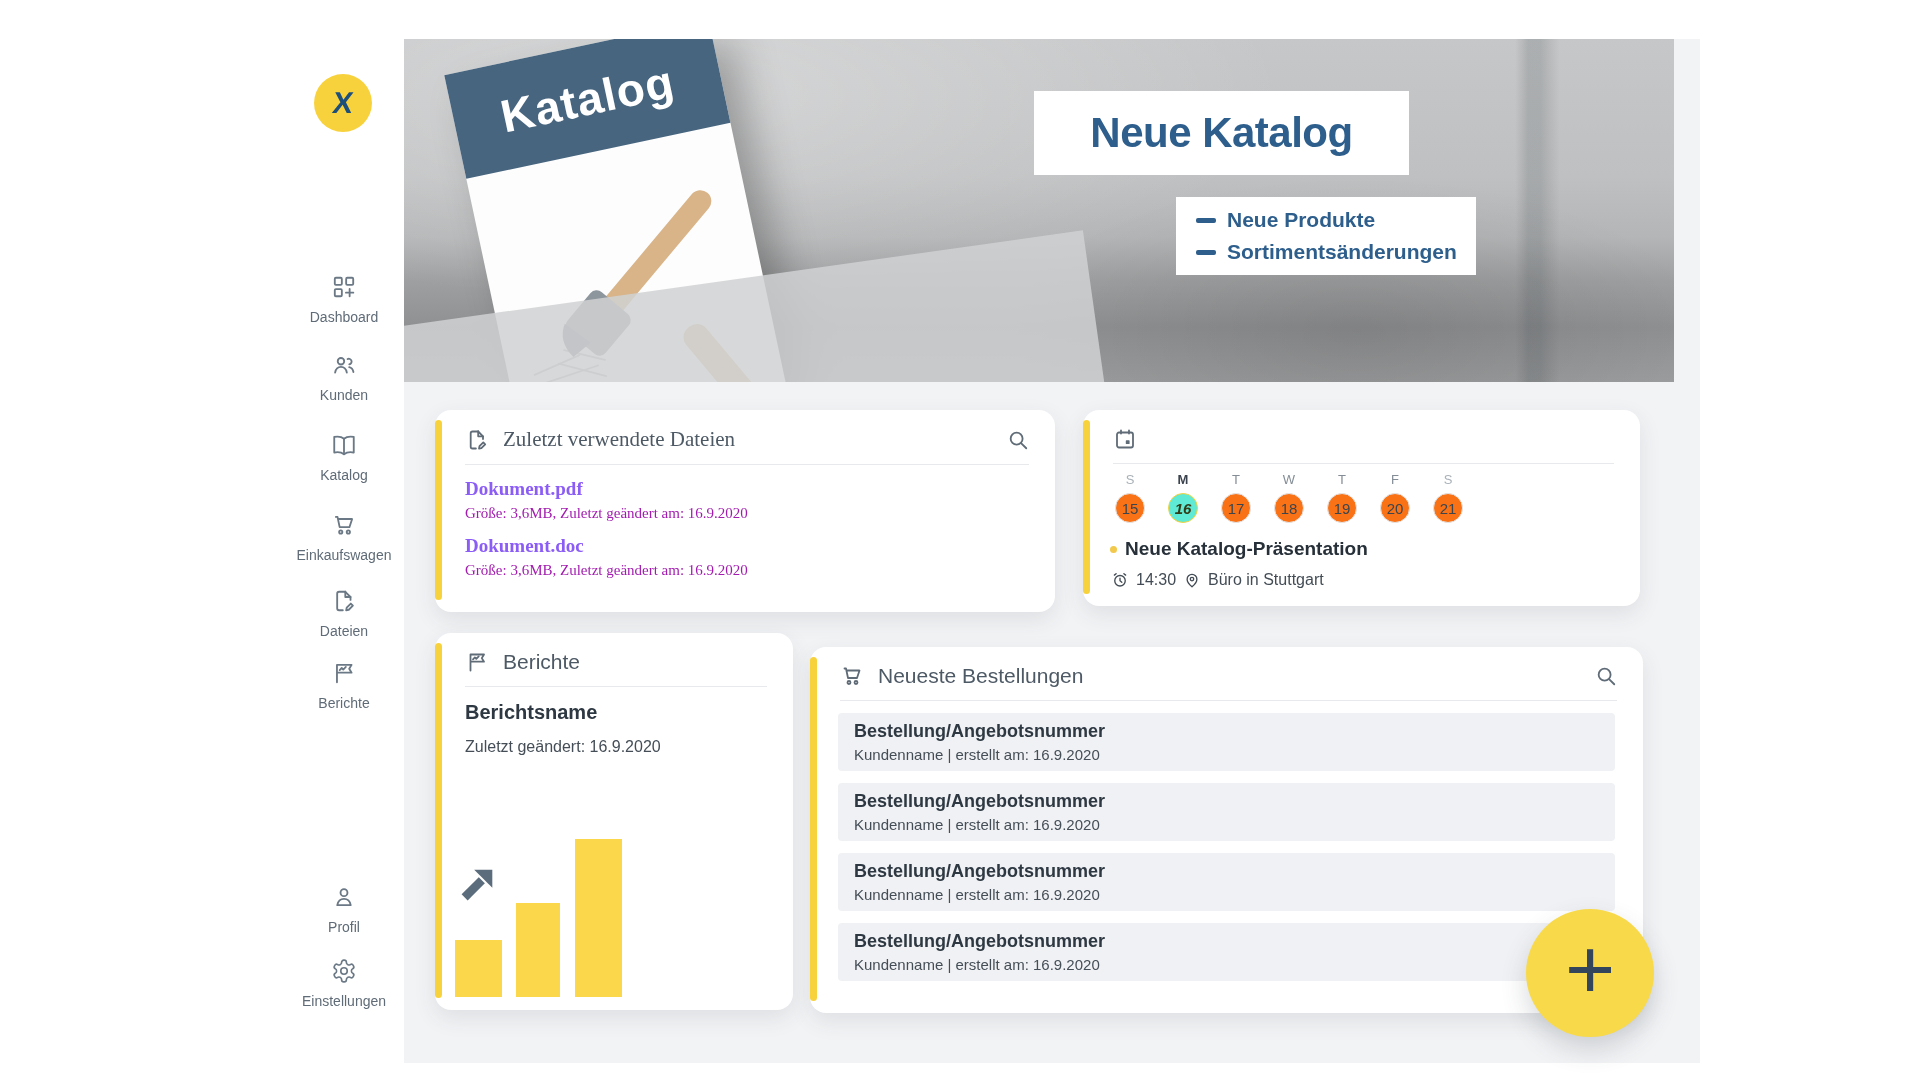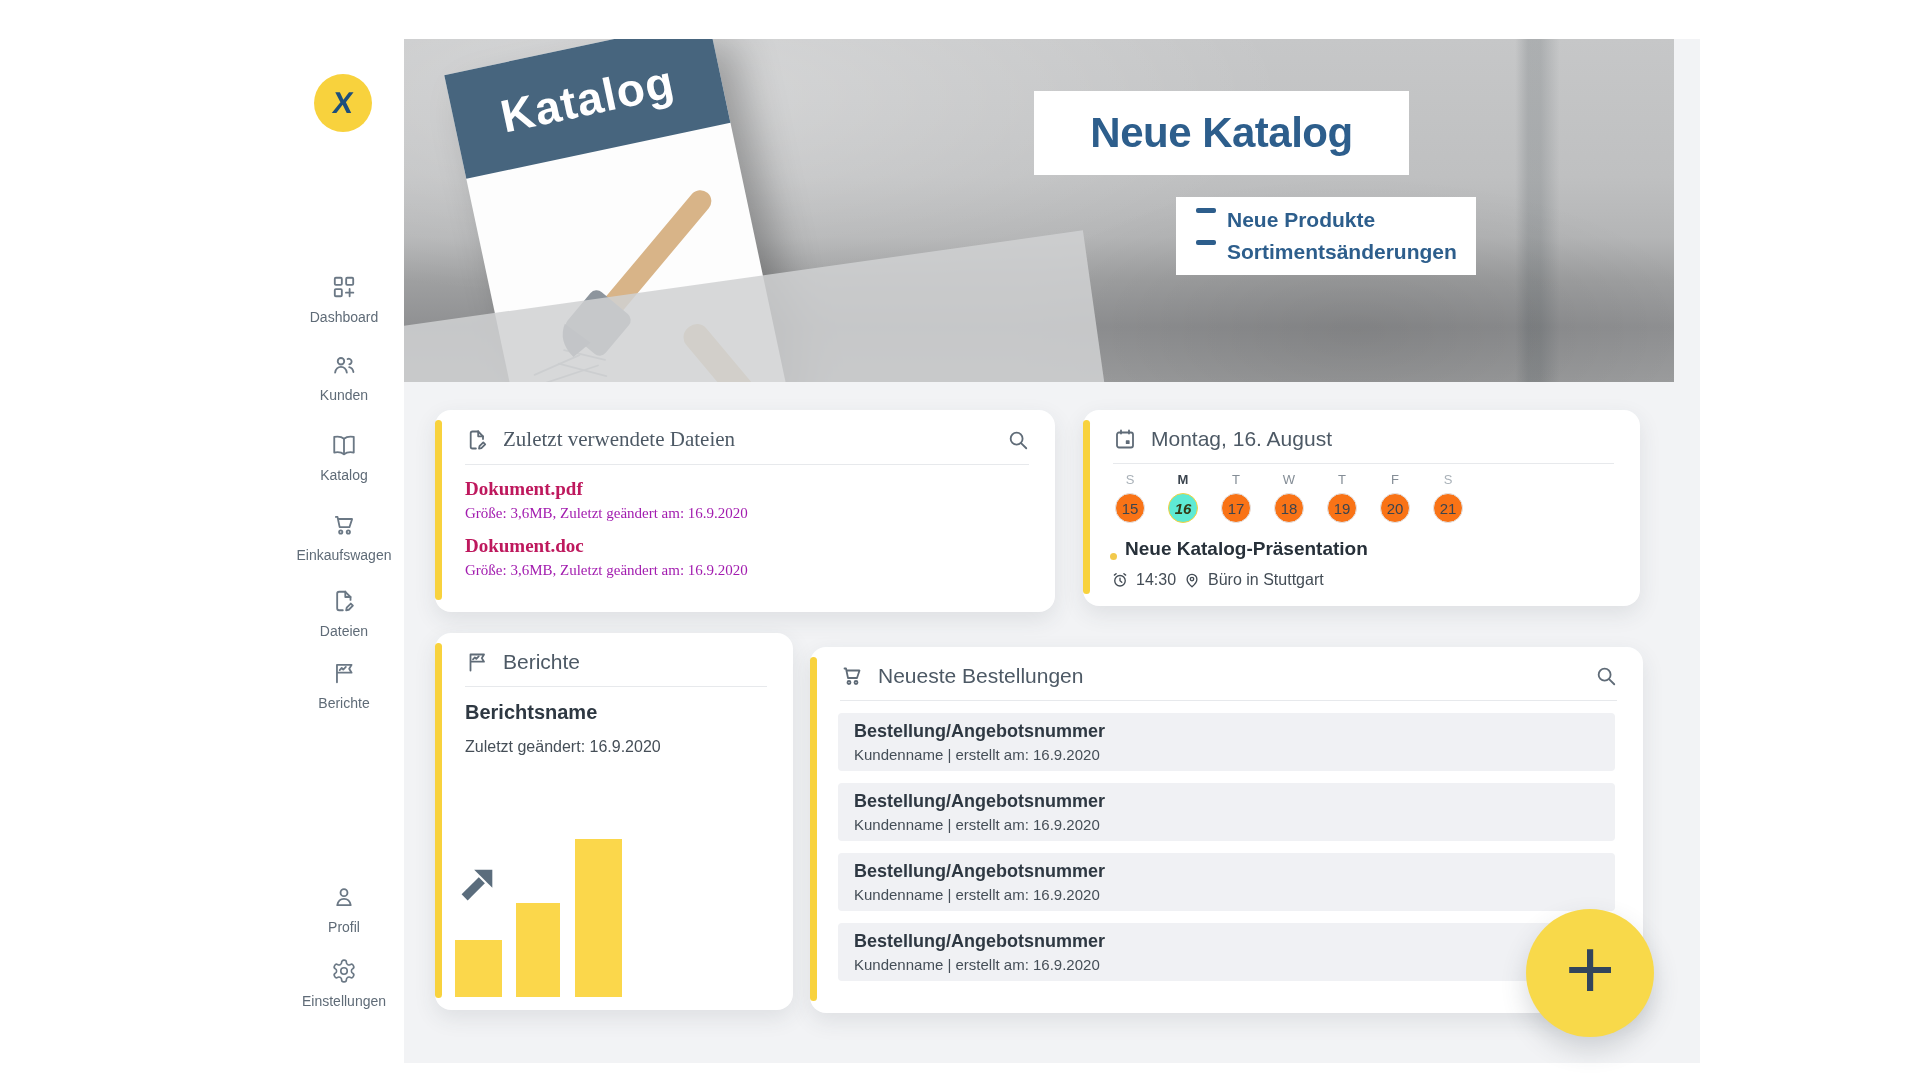--- a/index.html
+++ b/index.html
@@ -35,50 +35,50 @@
   .brochure{position:absolute;left:76px;top:4px;width:270px;height:372px;background:#fdfdfd;
       transform:rotate(-12deg);box-shadow:18px 26px 40px rgba(0,0,0,.28);}
   .brochure-band{height:106px;background:#47657e;display:flex;align-items:center;justify-content:center;}
   .brochure-band span{color:#ffffff;font-weight:bold;font-size:46px;letter-spacing:1px;}
   .brochure-body{position:relative;height:266px;}
   .headline-box{position:absolute;left:630px;top:52px;width:375px;height:84px;background:#ffffff;
       display:flex;align-items:center;justify-content:center;}
   .headline-box span{font-size:42px;font-weight:bold;color:#2d5e8c;letter-spacing:-0.5px;}
   .bullets-box{position:absolute;left:772px;top:158px;width:300px;height:78px;background:#ffffff;
       display:flex;flex-direction:column;justify-content:center;gap:8px;padding-left:20px;box-sizing:border-box;}
-  .bullet-row{display:flex;align-items:flex-start;gap:11px;}
+  .bullet-row{display:flex;align-items:center;gap:11px;}
   .bullet-dash{width:20px;height:5px;border-radius:2px;background:#2d5e8c;}
   .bullet-row span{font-size:21px;font-weight:bold;color:#2d5e8c;}
 
   
   .card{position:absolute;background:#ffffff;border-radius:16px;box-shadow:0 8px 22px rgba(50,60,70,.10);}
   .accent{position:absolute;left:0;top:10px;bottom:12px;width:7px;background:#f8d23d;border-radius:4px;}
   .card-header{display:flex;align-items:center;gap:14px;padding:17px 26px 12px 30px;}
   .card-header svg{width:24px;height:24px;stroke:#5f6b77;fill:none;stroke-width:1.8;
       stroke-linecap:round;stroke-linejoin:round;flex:0 0 auto;}
   .card-title{font-size:21px;color:#4d5965;flex:1 1 auto;}
   .search-btn{cursor:pointer;display:flex;}
   .search-btn svg{width:22px;height:22px;stroke:#5f6b77;fill:none;stroke-width:2;stroke-linecap:round;}
   .hr{height:1px;background:#e7e9ec;margin:0 26px 0 30px;}
 
   .card-files{left:435px;top:410px;width:620px;height:202px;font-family:Liberation Serif, serif;}
   .file-item{padding:13px 30px 0;cursor:pointer;}
-  .file-name{font-size:19px;font-weight:bold;color:#be185d;}
+  .file-name{font-size:19px;font-weight:bold;color:#8b5cf6;}
   .file-meta{font-size:15px;color:#a21caf;margin-top:5px;}
 
   .card-calendar{left:1083px;top:410px;width:557px;height:196px;}
   .days{display:flex;gap:19px;padding:8px 0 0 30px;}
   .day{width:34px;text-align:center;cursor:pointer;}
   .day-letter{font-size:13px;color:#848d96;}
   .day.weekend .day-letter{color:#a9b1b8;}
   .day.active .day-letter{color:#3a434d;font-weight:bold;}
   .day-num{width:30px;height:30px;line-height:30px;border-radius:50%;background:#f97316;
       border:1px solid #e2e5e9;box-sizing:border-box;font-size:15px;color:#3c454e;margin:6px auto 0;}
   .day.active .day-num{background:#5eead4;border-color:#f8d23d;font-weight:bold;color:#343b17;font-style:italic;}
-  .event-row{display:flex;align-items:flex-end;gap:8px;padding:15px 0 0 27px;cursor:pointer;}
+  .event-row{display:flex;align-items:center;gap:8px;padding:15px 0 0 27px;cursor:pointer;}
   .event-dot{width:7px;height:7px;border-radius:50%;background:#f2c94c;}
   .event-title{font-size:19px;font-weight:bold;color:#273039;}
   .event-meta{display:flex;align-items:center;gap:7px;padding:11px 12px 0 28px;font-size:16px;color:#434c55;}
   .event-meta svg{width:18px;height:18px;stroke:#434c55;fill:none;stroke-width:1.8;
       stroke-linecap:round;stroke-linejoin:round;}
 
   .card-reports{left:435px;top:633px;width:358px;height:377px;}
   .report-name{padding:14px 30px 0;font-size:20px;font-weight:bold;color:#2e3842;}
   .report-meta{padding:14px 30px 0;font-size:16px;color:#454e57;}
   .chart{position:absolute;left:20px;bottom:13px;width:220px;height:170px;}
@@ -250,21 +250,20 @@
 </section>
 
 <section class="card card-calendar">
   <div class="accent"></div>
   <div class="card-header">
     <svg viewBox="0 0 24 24">
         <rect x="4" y="5.5" width="16" height="15" rx="2"></rect>
         <path d="M8 3.5v3M16 3.5v3"></path>
         <rect x="12.8" y="13.3" width="3.8" height="3.8" rx="0.6" fill="currentColor" stroke="none" style="fill:#5f6b77"></rect>
       </svg>
-    <span class="card-title">Montag, 16. August</span>
   </div>
   <div class="hr"></div>
   <div class="days">
     <div class="day weekend">
         <div class="day-letter">S</div>
         <div class="day-num">15</div>
       </div>
     <div class="day active">
         <div class="day-letter">M</div>
         <div class="day-num">16</div>

